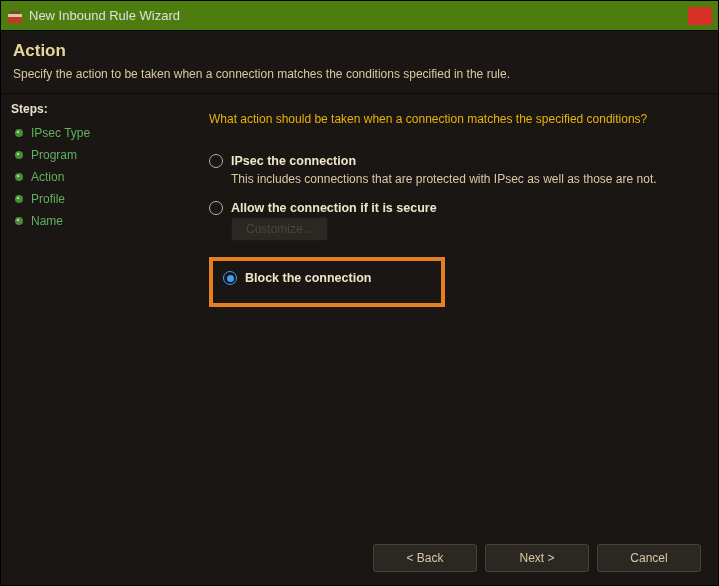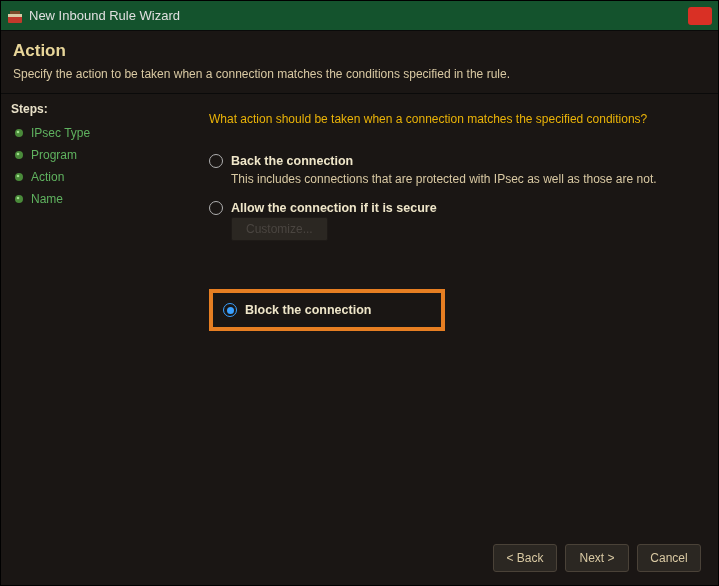--- a/index.html
+++ b/index.html
@@ -21,21 +21,21 @@
       width: 100%;
       height: 100%;
       background: #1a1614;
       border: 1px solid #000;
     }
     .titlebar {
       height: 30px;
       display: flex;
       align-items: center;
       padding: 0 6px;
-      background: #14532d;
+      background: #4d7c0f;
       border-bottom: 1px solid #0a0a0a;
     }
     .title-icon {
       width: 16px;
       height: 16px;
       margin-right: 6px;
     }
     .title-text {
       flex: 1;
       color: #e0e0e0;
@@ -153,40 +153,40 @@
       display: inline-block;
       background: #2b2722;
       border: 1px solid #1e1a17;
       color: #4a4540;
       padding: 4px 14px;
       font-size: 12px;
       border-radius: 2px;
     }
     .highlight-box {
       border: 4px solid #e67e22;
-      padding: 10px 70px 10px 10px;
+      padding: 10px 70px 18px 10px;
       display: inline-block;
-      margin-top: 34px;
+      margin-top: 2px;
     }
     .highlight-box .option {
       margin-bottom: 0;
     }
     .footer {
       position: absolute;
       bottom: 14px;
       right: 18px;
       display: flex;
       gap: 8px;
     }
     .footer button {
       background: #2b2722;
       border: 1px solid #4a4238;
       color: #d9c9a3;
       padding: 6px 0;
-      width: 64px;
+      width: 104px;
       font-size: 12px;
       border-radius: 3px;
       cursor: pointer;
       font-family: inherit;
     }
   </style>
 </head>
 <body>
 
 <div class="window">
@@ -236,39 +236,48 @@
       <div class="step-item">
         <span class="step-bullet">
           <svg width="10" height="10" viewBox="0 0 10 10">
               <circle cx="5" cy="5" r="4" fill="#4a8a3a"></circle>
               <circle cx="4" cy="4" r="1.3" fill="#9fe08a"></circle>
             </svg>
         </span>
         <span class="step-label">Action</span>
       </div>
 
+      <div class="step-item">
+        <span class="step-bullet">
+          <svg width="10" height="10" viewBox="0 0 10 10">
+              <circle cx="5" cy="5" r="4" fill="#4a8a3a"></circle>
+              <circle cx="4" cy="4" r="1.3" fill="#9fe08a"></circle>
+            </svg>
+        </span>
+        <span class="step-label">Profile</span>
+      </div>
 
       <div class="step-item">
         <span class="step-bullet">
           <svg width="10" height="10" viewBox="0 0 10 10">
               <circle cx="5" cy="5" r="4" fill="#4a8a3a"></circle>
               <circle cx="4" cy="4" r="1.3" fill="#9fe08a"></circle>
             </svg>
         </span>
         <span class="step-label">Name</span>
       </div>
     </div>
 
     <div class="main-pane">
       <div class="prompt">What action should be taken when a connection matches the specified conditions?</div>
 
       <div class="option">
         <div class="option-header">
           <span class="radio"></span>
-          <span class="option-label">Back the connection</span>
+          <span class="option-label">IPsec the connection</span>
         </div>
         <div class="option-desc">This includes connections that are protected with IPsec as well as those are not.</div>
       </div>
 
       <div class="option">
         <div class="option-header">
           <span class="radio"></span>
           <span class="option-label">Allow the connection if it is secure</span>
         </div>
         <div class="customize-btn">Customize...</div>

